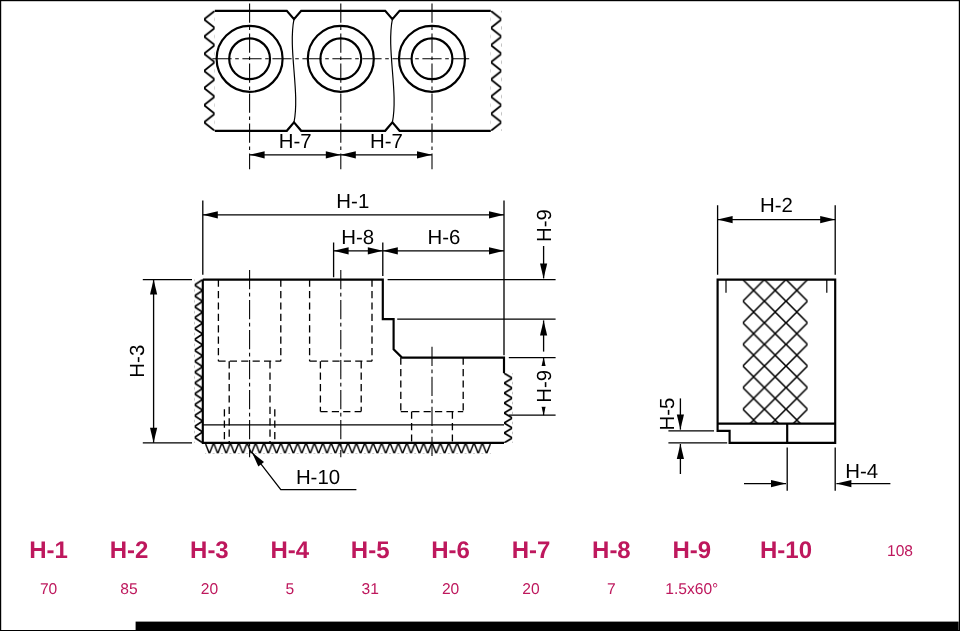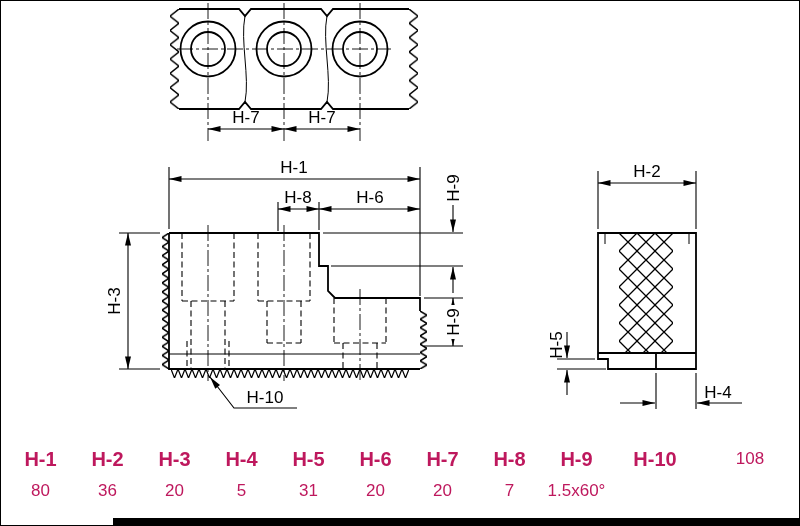--- a/index.html
+++ b/index.html
@@ -20,21 +20,21 @@
   text.dimtxt { font:400 17px "Liberation Sans", sans-serif; fill:#000; }
 
   
   .dim-table {
     position:absolute; top:448px; left:0; width:800px;
     display:grid;
     grid-template-columns:67px 67px 67px 67px 67px 67px 67px 67px 67px 90px 100px;
     padding-left:6px; row-gap:12px; text-align:center;
   }
   .th { font-size:20px; font-weight:700; line-height:20px; }
-  .td { font-size:17px; font-weight:400; line-height:19px; }
+  .td { font-size:13px; font-weight:400; line-height:19px; }
 
   .bottom-bar { position:absolute; left:112px; top:517px; width:686px; height:8px; background:#000; }
 </style>
 </head>
 <body>
 
 <div class="page">
 
   <svg class="drawing" width="800" height="446" viewBox="0 0 800 446">
     <defs>
@@ -180,22 +180,22 @@
     <div class="th">H-3</div>
     <div class="th">H-4</div>
     <div class="th">H-5</div>
     <div class="th">H-6</div>
     <div class="th">H-7</div>
     <div class="th">H-8</div>
     <div class="th">H-9</div>
     <div class="th">H-10</div>
 
     <div class="td">108</div>
-    <div class="td">80</div>
-    <div class="td">36</div>
+    <div class="td">70</div>
+    <div class="td">85</div>
     <div class="td">20</div>
     <div class="td">5</div>
     <div class="td">31</div>
     <div class="td">20</div>
     <div class="td">20</div>
     <div class="td">7</div>
     <div class="td">1.5x60°</div>
   </div>
 
   <div class="bottom-bar"></div>

